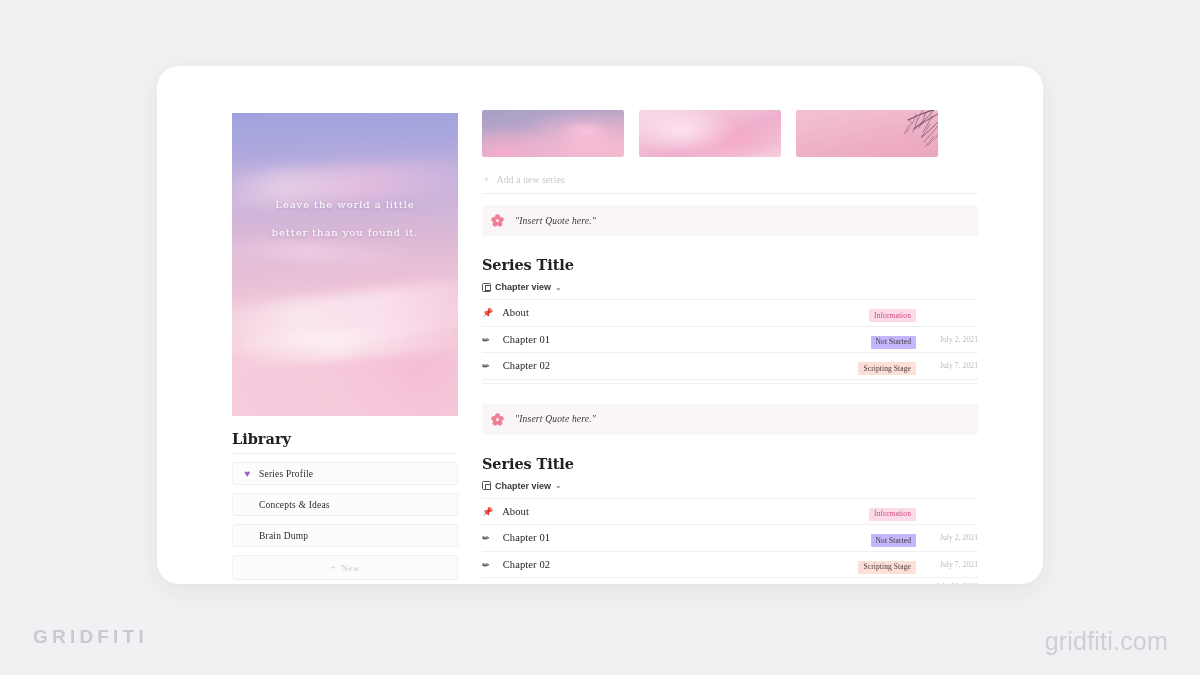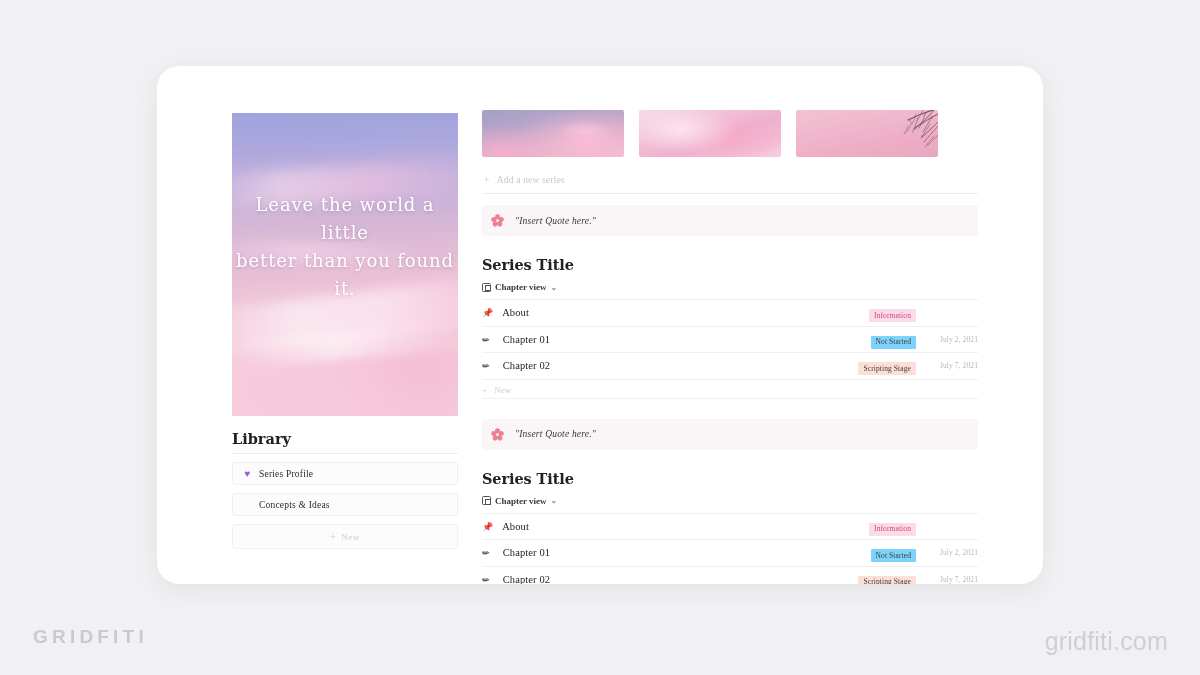--- a/index.html
+++ b/index.html
@@ -71,21 +71,21 @@
   }
   .quote-wisp-b {
     left: -8%; top: 43%; width: 90%; height: 18px;
     background: linear-gradient(90deg, rgba(255,255,255,0) 0%, rgba(255,222,240,.5) 45%, rgba(255,255,255,0) 100%);
     filter: blur(6px); transform: rotate(3deg);
   }
   .quote-text {
     position: absolute; left: 0; right: 0; top: 78px;
     text-align: center; color: #ffffff;
     font-family: "DejaVu Serif", serif;
-    font-size: 18px; line-height: 28px; letter-spacing: .9px;
+    font-size: 10px; line-height: 28px; letter-spacing: .9px;
     text-shadow: 0 1px 3px rgba(120,90,130,.35);
   }
 
   .library-title {
     margin-top: 14px; padding-bottom: 6px;
     font-family: "DejaVu Serif", serif;
     font-size: 14.5px; font-weight: 700; color: #23211f;
     border-bottom: 1px solid #ededf0;
   }
 
@@ -162,21 +162,21 @@
   .series-head {
     margin-top: 20px; display: flex; align-items: baseline; gap: 9px; flex-direction: column;
   }
   .series-title {
     font-family: "DejaVu Serif", serif;
     font-size: 14.5px; font-weight: 700; color: #23211f; letter-spacing: -.1px;
   }
   .view-pill {
     display: flex; align-items: center; gap: 4px;
     font-size: 9px; color: #3c3a37; font-weight: 600;
-    font-family: Liberation Serif, serif;
+    font-family: Liberation Sans, sans-serif;
   }
   .view-ico {
     width: 9px; height: 9px; border: 1px solid #55534f; border-radius: 1.5px;
     position: relative; display: inline-block;
   }
   .view-ico::after {
     content: ""; position: absolute; left: 1.5px; top: 1.5px;
     width: 4px; height: 4px; border: 1px solid #55534f;
   }
   .chev { font-size: 8px; color: #8b8885; }
@@ -192,21 +192,21 @@
   .c-status { text-align: right; white-space: nowrap; width: 90px; }
   .c-date {
     text-align: right; white-space: nowrap; width: 62px;
     font-size: 7.5px; color: #b9b7bb; padding-right: 2px; letter-spacing: .1px;
   }
   .tag {
     display: inline-block; padding: 1.5px 5px; border-radius: 1px;
     font-size: 7.5px; letter-spacing: .1px; line-height: 10px;
   }
   .tag-information { background: #fbdbe7; color: #d4467f; }
-  .tag-notstarted  { background: #7dd3fc; color: #3e3c3a; }
+  .tag-notstarted  { background: #c4b5fd; color: #3e3c3a; }
   .tag-scripting   { background: #fbdfd8; color: #4a3a35; }
   .tag-planning    { background: #fbe8d2; color: #4a3d2d; }
 
   .row-new {
     padding-top: 5px; font-size: 8.5px; color: #cbcbd1; letter-spacing: .3px;
   }
   .row-new .plus { margin-right: 5px; }
   .sep-rule { height: 1px; background: #f0f0f2; margin-top: 3px; }
 </style>
 </head>
@@ -235,20 +235,24 @@
       <div class="lib-item">
         <span class="lib-ico ico-heart">♥</span>
         <span>Series Profile</span>
       </div>
 
       <div class="lib-item">
         <span class="lib-ico"><span class="dot-blue"></span></span>
         <span>Concepts &amp; Ideas</span>
       </div>
 
+      <div class="lib-item">
+        <span class="lib-ico"><span class="dot-blue"></span></span>
+        <span>Brain Dump</span>
+      </div>
 
       <div class="lib-new">
         <span class="plus">+</span>
         <span>New</span>
       </div>
     </div>
 
     <div class="right-col">
 
       <div class="banner-row">
@@ -347,24 +351,20 @@
               <span>Chapter 02</span>
             </td>
             <td class="c-status">
               <span class="tag tag-scripting">Scripting Stage</span>
             </td>
             <td class="c-date">July 7, 2021</td>
           </tr>
         </tbody>
           </table>
 
-        <div class="row-new">
-          <span class="plus">+</span>
-          <span>New</span>
-        </div>
         <div class="sep-rule"></div>
       </div>
 
       <div style="margin-top:20px">
 
         <div class="callout">
           <span class="callout-emoji">
             <svg class="blossom" viewBox="0 0 13 13">
               <g fill="#f07f96">
                 <ellipse cx="6.5" cy="3" rx="2.5" ry="2.8"></ellipse>

